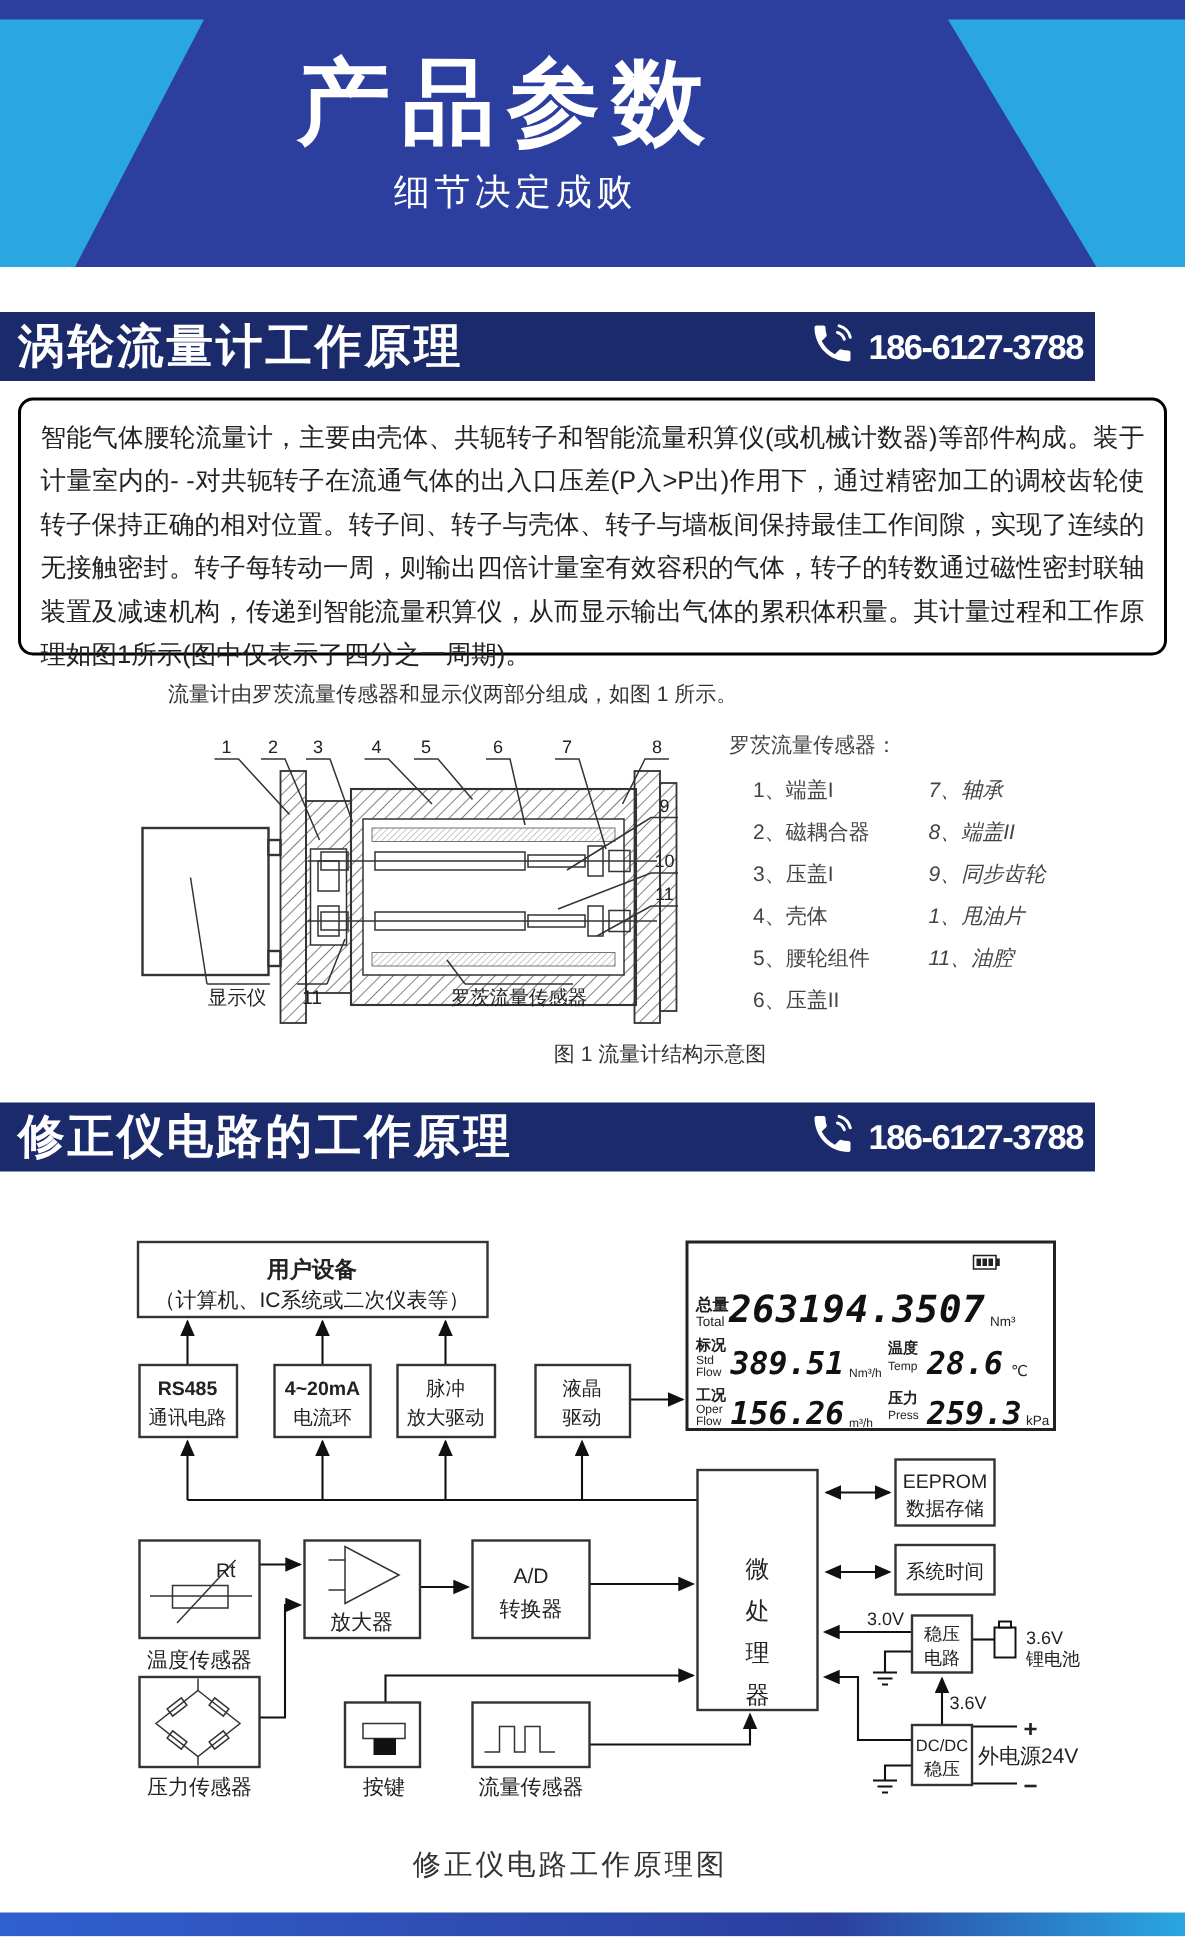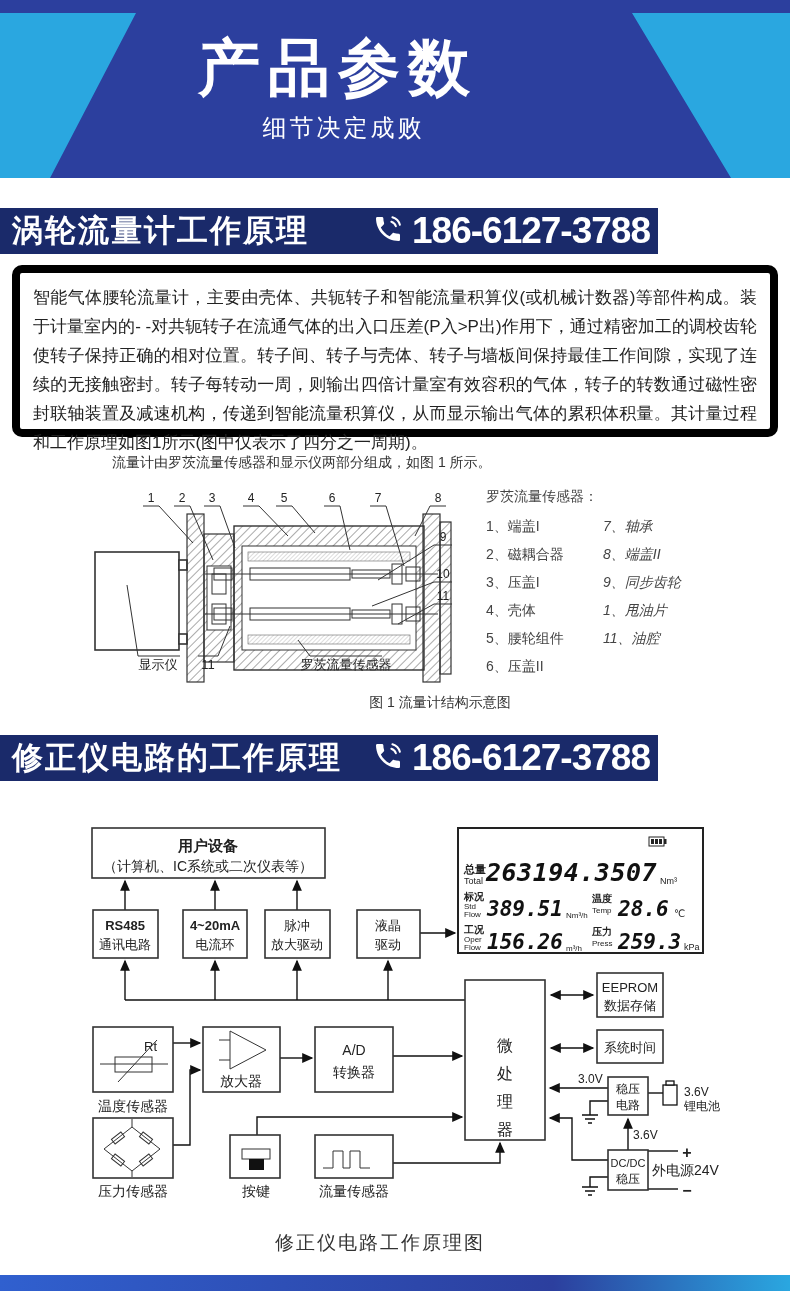--- a/index.html
+++ b/index.html
@@ -7,33 +7,33 @@
         font-family:"Liberation Sans","DejaVu Sans",sans-serif;}
   
   .banner{position:absolute;top:0;left:0;width:790px;height:178px;background:#2aa7e0;}
   .banner-shape{position:absolute;top:0;left:0;width:790px;height:178px;background:#2c3f9e;
     clip-path:polygon(0px 0px,790px 0px,790px 13px,632px 13px,731px 178px,50px 178px,136px 13px,0px 13px);}
   .banner-title{position:absolute;top:26px;left:0;width:676px;text-align:center;color:#fff;
     font-size:62px;font-weight:bold;letter-spacing:8px;}
   .banner-sub{position:absolute;top:112px;left:0;width:687px;text-align:center;color:#fff;
     font-size:24px;letter-spacing:3px;}
   
-  .hdr{position:absolute;left:0;width:658px;height:46px;background:#1a2a6a;color:#fff;
+  .hdr{position:absolute;left:0;width:730px;height:46px;background:#1a2a6a;color:#fff;
     display:flex;align-items:center;justify-content:space-between;box-sizing:border-box;padding:0 8px 0 12px;}
   .hdr-title{font-size:31px;font-weight:bold;letter-spacing:2px;white-space:nowrap;}
   .hdr-right{display:flex;align-items:center;gap:8px;}
-  .hdr-num{font-size:37px;font-weight:bold;letter-spacing:-1px;white-space:nowrap;}
-  
-  .para{position:absolute;top:265px;left:12px;width:766px;height:172px;border:8px solid #000000;
+  .hdr-num{font-size:23px;font-weight:bold;letter-spacing:-1px;white-space:nowrap;}
+  
+  .para{position:absolute;top:265px;left:12px;width:766px;height:172px;border:2px solid #000000;
     border-radius:10px;box-sizing:border-box;padding:10px 13px;font-size:17px;line-height:29px;
     color:#222;text-align:justify;}
   .fig-intro{position:absolute;top:454px;left:112px;font-size:14px;color:#333;}
   
   .parts-title{position:absolute;top:488px;left:486px;font-size:14px;color:#444;}
-  .parts-col{position:absolute;top:512px;font-size:14px;color:#444;}
+  .parts-col{position:absolute;top:512px;font-size:14px;color:#444;margin-left:16px;}
   .parts-col div{height:28px;line-height:28px;white-space:nowrap;}
   .pc1{left:486px;} .pc2{left:603px;font-style:italic;}
   .fig-caption{position:absolute;top:694px;left:65px;width:750px;text-align:center;font-size:14px;color:#333;}
   .fig2-caption{position:absolute;top:1230px;left:0;width:760px;text-align:center;font-size:19px;color:#333;letter-spacing:2px;}
   
   svg text{font-family:"Liberation Sans","DejaVu Sans",sans-serif;fill:#222;}
   svg .seg{font-family:"DejaVu Sans Mono",monospace;font-weight:bold;font-style:italic;fill:#111;}
   svg .ln{stroke:#111;stroke-width:1.4;fill:none;}
   svg .thin{stroke:#333;stroke-width:1;fill:none;}
   svg .bx{fill:#fff;stroke:#333;stroke-width:1.6;}

